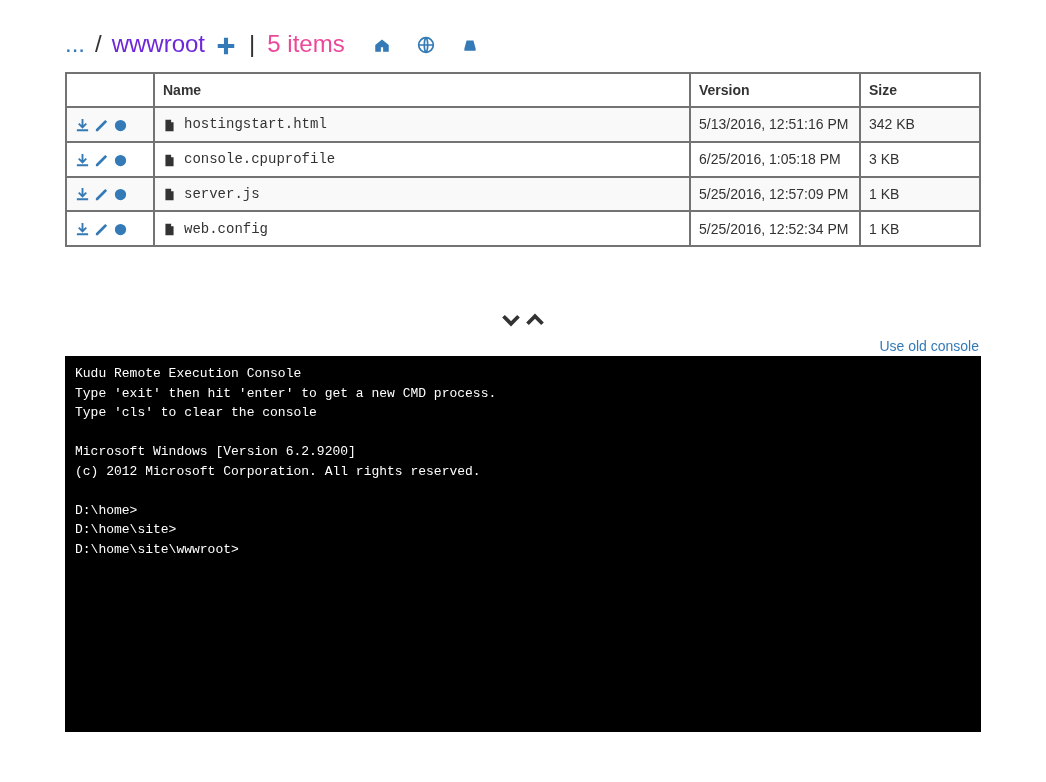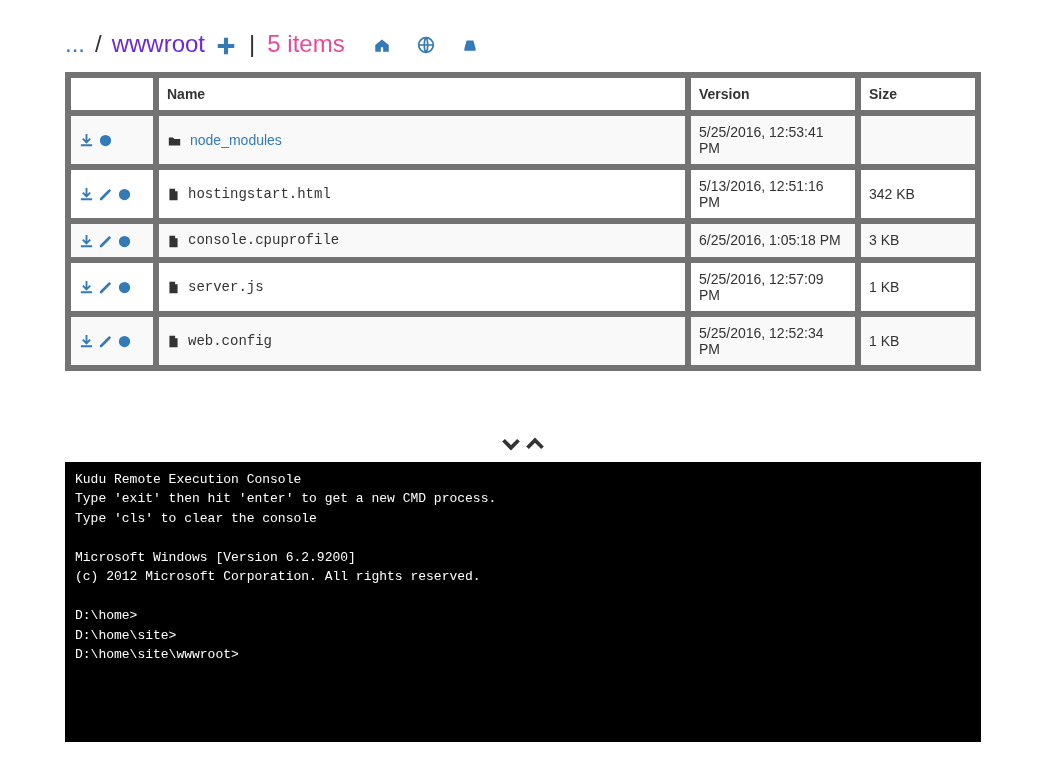--- a/index.html
+++ b/index.html
@@ -38,21 +38,21 @@
   }
   .top-icons .ticon { color: #337ab7; cursor: pointer; }
 
   table.file-table {
     width: 100%;
     border-collapse: collapse;
     border: 1px solid #ddd;
     font-size: 14px;
   }
   table.file-table th, table.file-table td {
-    border: 6px solid #737373;
+    border: 2px solid #737373;
     padding: 8px;
     text-align: left;
     vertical-align: middle;
   }
   table.file-table th {
     background: #fff;
     font-weight: 700;
   }
   table.file-table tbody tr:nth-child(odd) { background: #f9f9f9; }
   table.file-table tbody tr:nth-child(even) { background: #fff; }
@@ -96,21 +96,21 @@
     cursor: pointer;
   }
 
   .console {
     background: #000;
     color: #fff;
     font-family: "Courier New", Courier, monospace;
     font-size: 13px;
     line-height: 1.5;
     padding: 8px 10px;
-    height: 280px;
+    height: 376px;
     white-space: pre;
     overflow: hidden;
   }
 
   svg { display: inline-block; vertical-align: middle; }
 </style>
 </head>
 <body>
 
 <div class="container">
@@ -157,42 +157,20 @@
       </tr>
     </thead>
     <tbody id="file-rows">
         <tr>
           <td class="col-actions">
             <div class="row-actions">
               <span class="aicon"><svg width="15" height="15" viewBox="0 0 16 16" fill="none" stroke="#337ab7" stroke-width="2">
                   <path d="M8 1v8M4 6l4 4 4-4M2 13h12"></path>
                 </svg></span>
               <span class="aicon"><svg width="15" height="15" viewBox="0 0 16 16" fill="#337ab7">
-                  <path d="M8 2a6 6 0 100 12A6 6 0 008 2z M4 8h8"></path>
-                </svg></span>
-            </div>
-          </td>
-          <td>
-            <div class="name-cell">
-              <span class="file-icon"><svg width="15" height="13" viewBox="0 0 16 16" fill="#333">
-                  <path d="M1 3h5l2 2h7v8H1z"></path>
-                </svg></span>
-              <span class="fname-link">node_modules</span>
-            </div>
-          </td>
-          <td>5/25/2016, 12:53:41 PM</td>
-          <td></td>
-        </tr>
-        <tr>
-          <td class="col-actions">
-            <div class="row-actions">
-              <span class="aicon"><svg width="15" height="15" viewBox="0 0 16 16" fill="none" stroke="#337ab7" stroke-width="2">
-                  <path d="M8 1v8M4 6l4 4 4-4M2 13h12"></path>
-                </svg></span>
-              <span class="aicon"><svg width="15" height="15" viewBox="0 0 16 16" fill="#337ab7">
                   <path d="M2 12l8-8 2 2-8 8H2v-2z M10 4l2-2 2 2-2 2"></path>
                 </svg></span>
               <span class="aicon"><svg width="15" height="15" viewBox="0 0 16 16" fill="#337ab7">
                   <path d="M8 2a6 6 0 100 12A6 6 0 008 2z M4 8h8"></path>
                 </svg></span>
             </div>
           </td>
           <td>
             <div class="name-cell">
               <span class="file-icon"><svg width="13" height="15" viewBox="0 0 16 16" fill="#333">
@@ -287,20 +265,23 @@
       <svg width="20" height="20" viewBox="0 0 16 16" fill="none" stroke="#333" stroke-width="3">
           <path d="M2 5l6 6 6-6"></path>
         </svg>
     </span><span>
       <svg width="20" height="20" viewBox="0 0 16 16" fill="none" stroke="#333" stroke-width="3">
           <path d="M2 11l6-6 6 6"></path>
         </svg>
     </span>
   </div>
 
+  <div class="old-console-link">
+    <a>Use old console</a>
+  </div>
 
   <div class="console" id="console">Kudu Remote Execution Console
 Type 'exit' then hit 'enter' to get a new CMD process.
 Type 'cls' to clear the console
 
 Microsoft Windows [Version 6.2.9200]
 (c) 2012 Microsoft Corporation. All rights reserved.
 
 D:\home&gt;
 D:\home\site&gt;

